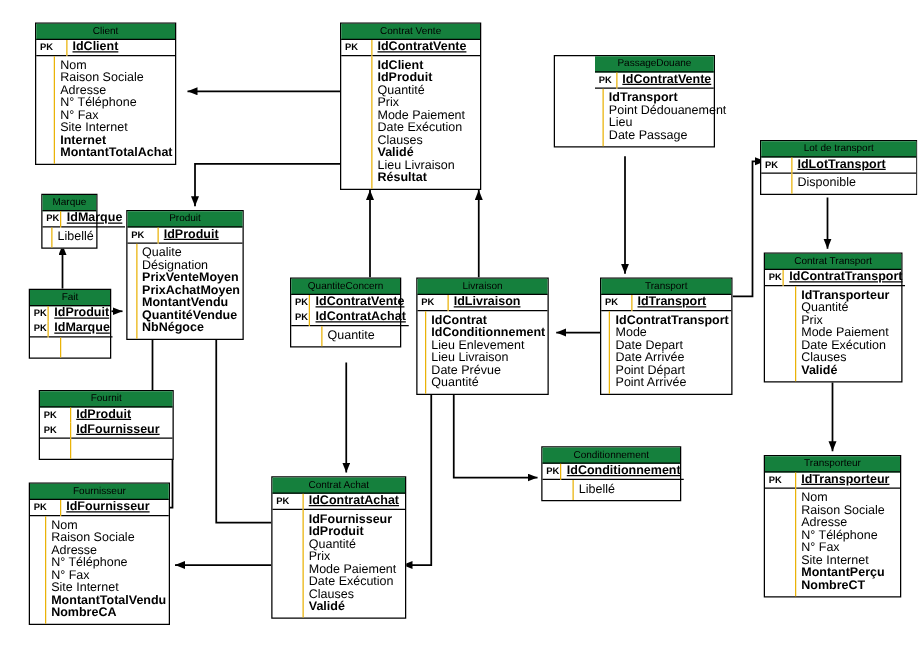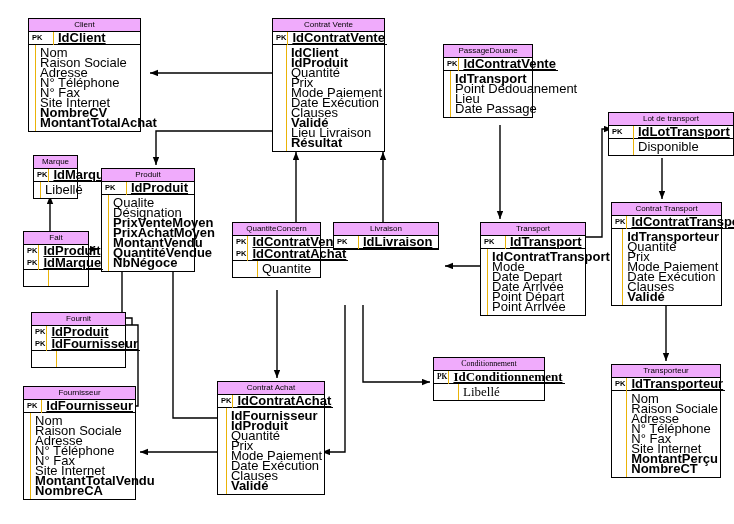--- a/index.html
+++ b/index.html
@@ -25,21 +25,21 @@
     z-index: 1;
   }
   .entity {
     position: absolute;
     border: 1px solid #000000;
     background: #ffffff;
     box-sizing: border-box;
     z-index: 2;
   }
   .ent-title {
-    background: #f0abfc;
+    background: #15803d;
     border-bottom: 1px solid #000000;
     text-align: center;
     font-size: 8px;
     color: #000000;
     line-height: 11px;
     height: 12px;
     white-space: nowrap;
     overflow: hidden;
   }
   .ent-section {
@@ -57,21 +57,21 @@
     font-weight: bold;
     color: #000000;
     padding: 0 1px 0 3px;
     vertical-align: top;
     line-height: 10px;
     border-right: 1px solid #eab308;
     white-space: nowrap;
   }
   .cell-val {
     display: table-cell;
-    font-size: 13px;
+    font-size: 10px;
     color: #000000;
     padding: 0 2px 0 4px;
     vertical-align: top;
     line-height: 10px;
     white-space: nowrap;
   }
   .pk-block {
     border-bottom: 1px solid #000000;
   }
   .pk-block .cell-val {
@@ -144,21 +144,21 @@
         <div class="ent-section attr-block">
           <div class="ent-row">
             <div class="cell-key">&nbsp;</div>
             <div class="cell-val">
               <span class="attr-line">Nom</span>
               <span class="attr-line">Raison Sociale</span>
               <span class="attr-line">Adresse</span>
               <span class="attr-line">N° Téléphone</span>
               <span class="attr-line">N° Fax</span>
               <span class="attr-line">Site Internet</span>
-              <span class="attr-line b">NombreCV</span>
+              <span class="attr-line b">Internet</span>
               <span class="attr-line b">MontantTotalAchat</span>
             </div>
           </div>
         </div>
       </div>
       <div class="entity" style="left: 272px; top: 18px; width: 113px;">
         <div class="ent-title">Contrat Vente</div>
         <div class="ent-section pk-block">
           <div class="ent-row">
             <div class="cell-key">PK</div>
@@ -176,21 +176,21 @@
               <span class="attr-line">Mode Paiement</span>
               <span class="attr-line">Date Exécution</span>
               <span class="attr-line">Clauses</span>
               <span class="attr-line b">Validé</span>
               <span class="attr-line">Lieu Livraison</span>
               <span class="attr-line b">Résultat</span>
             </div>
           </div>
         </div>
       </div>
-      <div class="entity" style="left: 443px; top: 44px; width: 90px;">
+      <div class="entity" style="left: 443px; top: 44px; width: 129px; padding-left: 32px;">
         <div class="ent-title">PassageDouane</div>
         <div class="ent-section pk-block">
           <div class="ent-row">
             <div class="cell-key">PK</div>
             <div class="cell-val">IdContratVente</div>
           </div>
         </div>
         <div class="ent-section attr-block">
           <div class="ent-row">
             <div class="cell-key">&nbsp;</div>
@@ -304,20 +304,33 @@
         </div>
       </div>
       <div class="entity" style="left: 333px; top: 222px; width: 106px;">
         <div class="ent-title">Livraison</div>
         <div class="ent-section pk-block">
           <div class="ent-row">
             <div class="cell-key">PK</div>
             <div class="cell-val">IdLivraison</div>
           </div>
         </div>
+        <div class="ent-section attr-block">
+          <div class="ent-row">
+            <div class="cell-key">&nbsp;</div>
+            <div class="cell-val">
+              <span class="attr-line b">IdContrat</span>
+              <span class="attr-line b">IdConditionnement</span>
+              <span class="attr-line">Lieu Enlevement</span>
+              <span class="attr-line">Lieu Livraison</span>
+              <span class="attr-line">Date Prévue</span>
+              <span class="attr-line">Quantité</span>
+            </div>
+          </div>
+        </div>
       </div>
       <div class="entity" style="left: 480px; top: 222px; width: 106px;">
         <div class="ent-title">Transport</div>
         <div class="ent-section pk-block">
           <div class="ent-row">
             <div class="cell-key">PK</div>
             <div class="cell-val">IdTransport</div>
           </div>
         </div>
         <div class="ent-section attr-block">
@@ -350,21 +363,21 @@
               <span class="attr-line">Quantité</span>
               <span class="attr-line">Prix</span>
               <span class="attr-line">Mode Paiement</span>
               <span class="attr-line">Date Exécution</span>
               <span class="attr-line">Clauses</span>
               <span class="attr-line b">Validé</span>
             </div>
           </div>
         </div>
       </div>
-      <div class="entity" style="left: 31px; top: 312px; width: 95px;">
+      <div class="entity" style="left: 31px; top: 312px; width: 108px;">
         <div class="ent-title">Fournit</div>
         <div class="ent-section pk-block">
           <div class="ent-row">
             <div class="cell-key">PK</div>
             <div class="cell-val">IdProduit</div>
           </div>
           <div class="ent-row">
             <div class="cell-key">PK</div>
             <div class="cell-val">IdFournisseur</div>
           </div>
@@ -420,21 +433,21 @@
               <span class="attr-line">Quantité</span>
               <span class="attr-line">Prix</span>
               <span class="attr-line">Mode Paiement</span>
               <span class="attr-line">Date Exécution</span>
               <span class="attr-line">Clauses</span>
               <span class="attr-line b">Validé</span>
             </div>
           </div>
         </div>
       </div>
-      <div class="entity" style="left: 433px; top: 357px; width: 112px; font-family: Liberation Serif, serif;">
+      <div class="entity" style="left: 433px; top: 357px; width: 112px;">
         <div class="ent-title">Conditionnement</div>
         <div class="ent-section pk-block">
           <div class="ent-row">
             <div class="cell-key">PK</div>
             <div class="cell-val">IdConditionnement</div>
           </div>
         </div>
         <div class="ent-section attr-block">
           <div class="ent-row">
             <div class="cell-key">&nbsp;</div>

